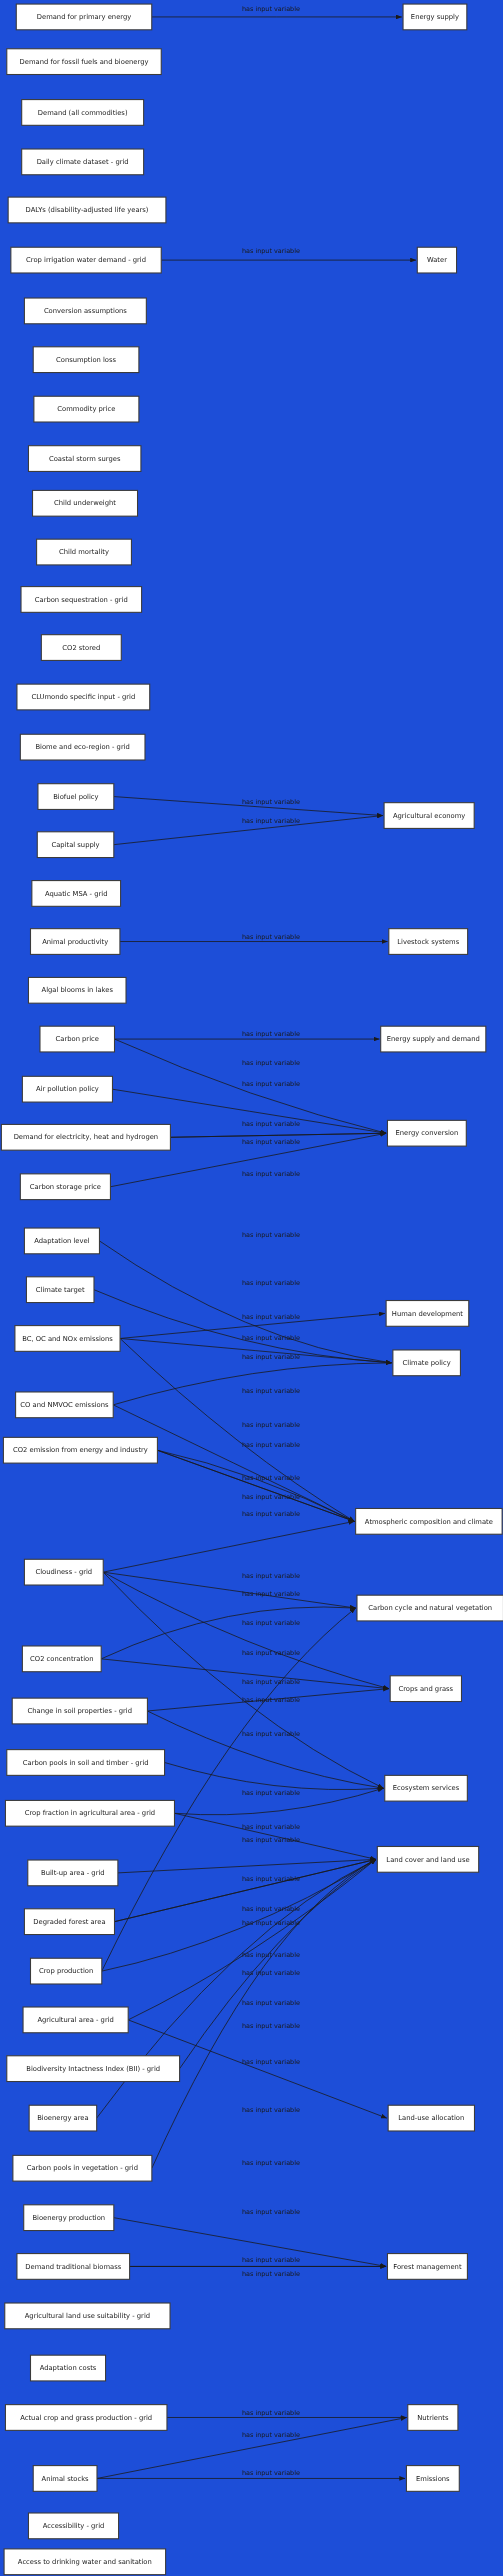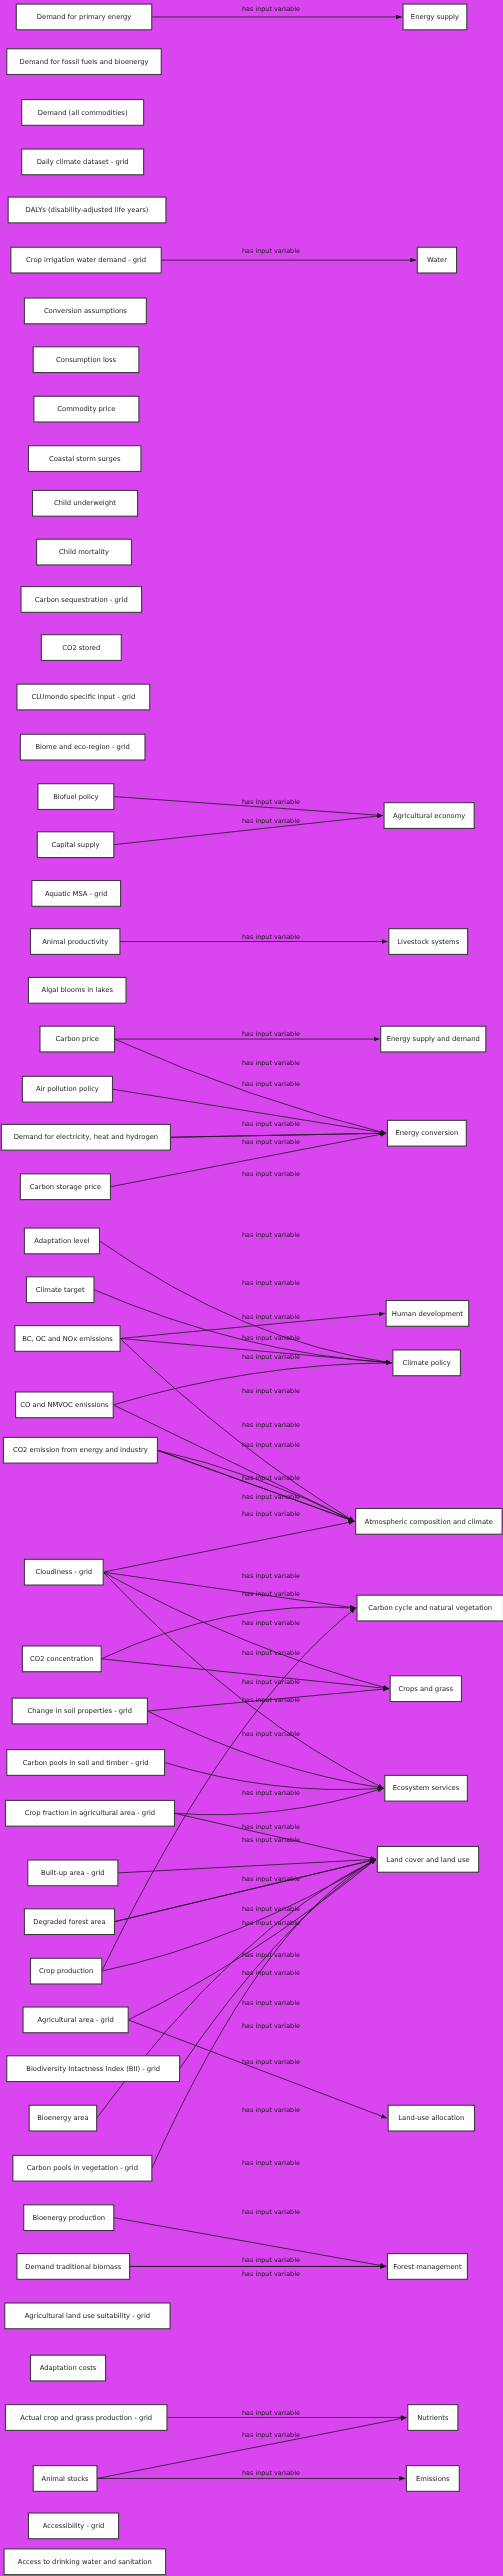--- a/index.html
+++ b/index.html
@@ -7,21 +7,21 @@
     padding: 0;
     background: #ffffff;
   }
   body {
     font-family: "DejaVu Sans", sans-serif;
   }
   #diagram-root {
     position: relative;
     width: 504px;
     height: 2576px;
-    background: #d946ef;
+    background: #1d4ed8;
     overflow: hidden;
   }
   svg.graph-canvas {
     position: absolute;
     top: 0;
     left: 0;
     width: 504px;
     height: 2576px;
     display: block;
   }

